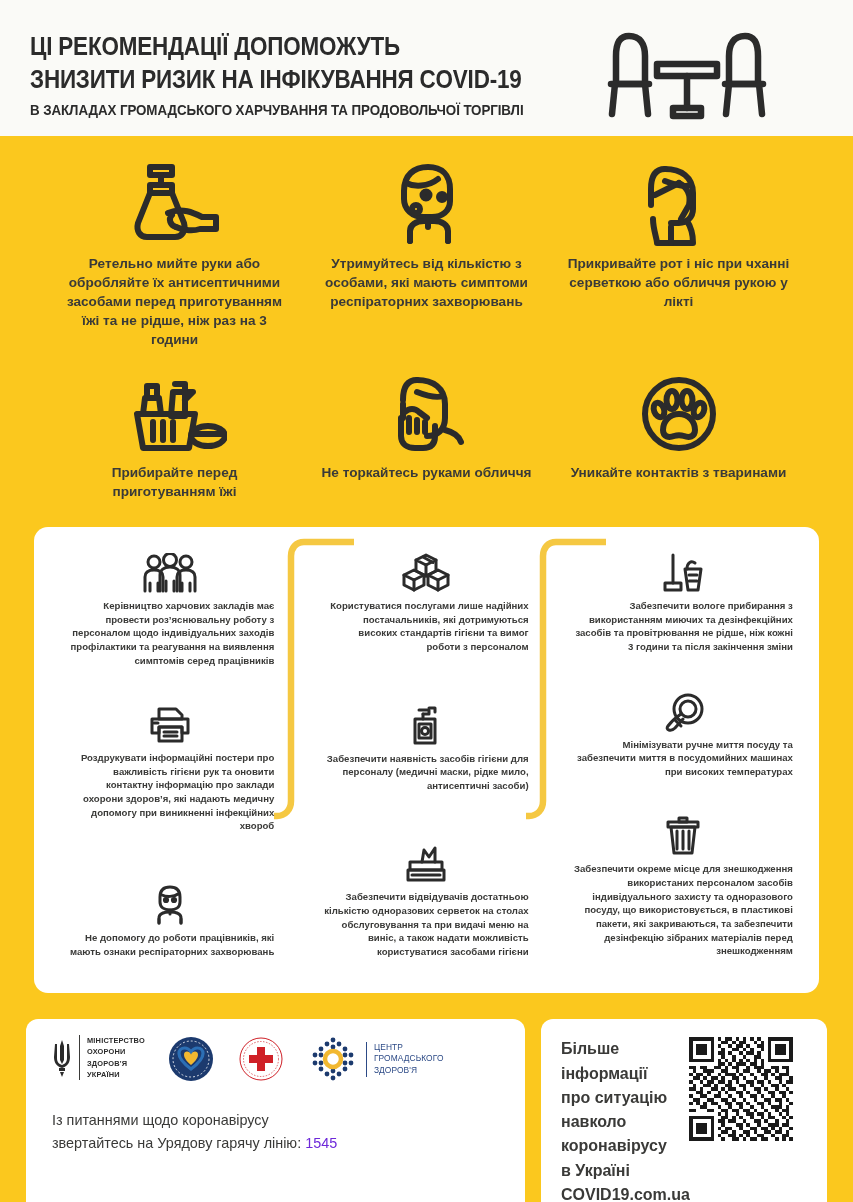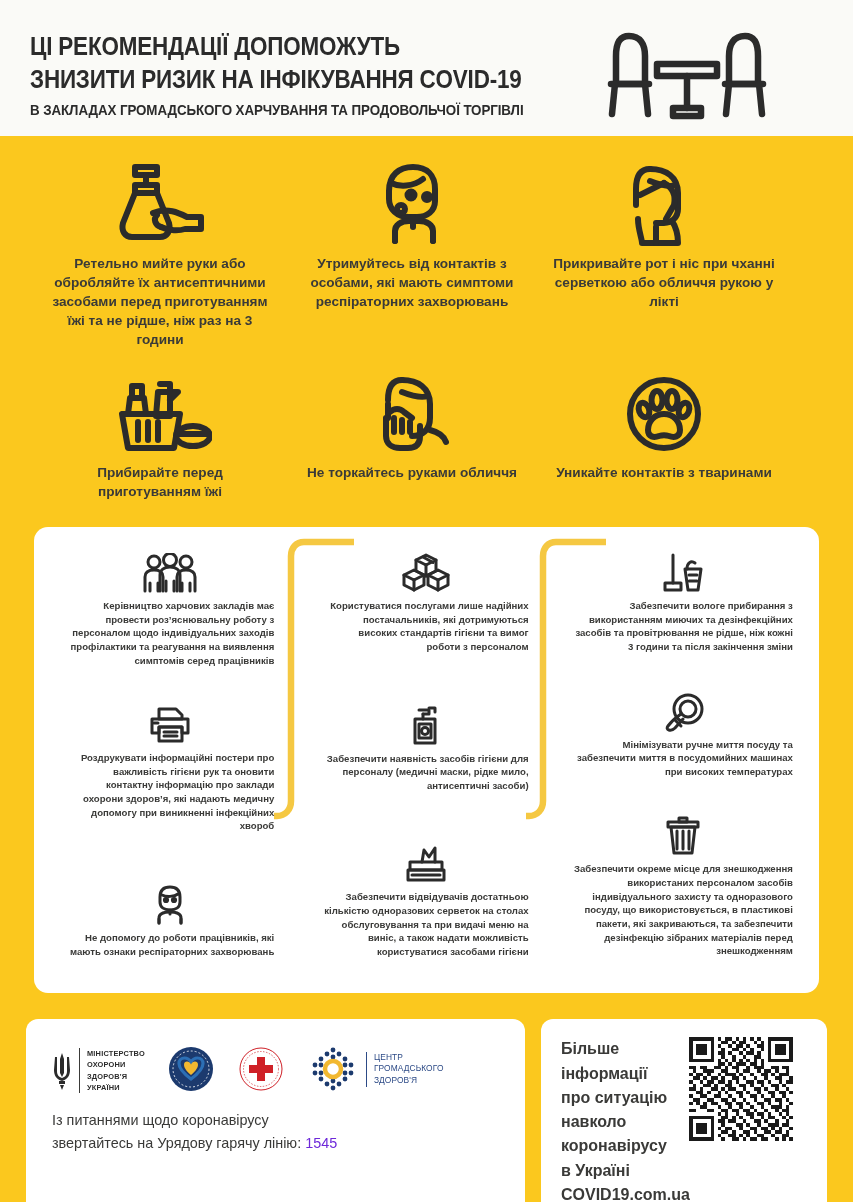--- a/index.html
+++ b/index.html
@@ -43,21 +43,21 @@
     margin-top: 3px;
   }
   .header-icon { margin-right: 48px; margin-top: 2px; }
 
   
   .tips {
     padding: 22px 34px 0 34px;
   }
   .tips-row {
     display: flex;
-    justify-content: flex-start;
+    justify-content: center;
   }
   .tip {
     width: 252px;
     text-align: center;
     display: flex;
     flex-direction: column;
     align-items: center;
   }
   .tip-icon { height: 92px; display: flex; align-items: center; justify-content: center; }
   .tip-icon.sm { height: 86px; }
@@ -118,21 +118,21 @@
     margin: 26px 26px 0 26px;
     gap: 16px;
     align-items: stretch;
   }
   .footer-left {
     background: #FFFFFF;
     border-radius: 12px;
     flex: 1 1 auto;
     padding: 16px 26px 18px 26px;
   }
-  .logos { display: flex; align-items: flex-end; gap: 22px; height: 58px; }
+  .logos { display: flex; align-items: flex-start; gap: 22px; height: 58px; }
   .moz-logo { display: flex; align-items: center; gap: 7px; }
   .moz-text {
     font-size: 7.4px; font-weight: bold; color: #2B2B2B;
     line-height: 1.52; letter-spacing: 0.2px;
     border-left: 1.4px solid #3A3A38; padding-left: 7px;
   }
   .cgz-logo { display: flex; align-items: center; gap: 7px; }
   .cgz-text {
     font-size: 8.4px; font-weight: normal; color: #2C4A86;
     line-height: 1.40; letter-spacing: 0.1px;
@@ -216,21 +216,21 @@
           <path d="M26 22 C34 26 48 26 58 18"></path>
           <circle cx="46" cy="34" r="3.5" fill="#2B2B2B"></circle>
           <circle cx="62" cy="36" r="3" fill="#2B2B2B"></circle>
           <circle cx="36" cy="48" r="4"></circle>
           <path d="M48 56 L48 66"></path>
           <path d="M30 80 L30 70 C30 64 36 60 44 60 L54 60 C62 60 68 64 68 70 L68 80"></path>
           <path d="M30 80 L30 72"></path>
           <path d="M68 80 L68 72"></path>
         </svg>
       </div>
-      <div class="tip-text">Утримуйтесь від контактів з особами, які мають симптоми респіраторних захворювань</div>
+      <div class="tip-text">Утримуйтесь від кількістю з особами, які мають симптоми респіраторних захворювань</div>
     </div>
 
     <div class="tip">
       <div class="tip-icon">
         <svg width="88" height="86" viewBox="0 0 88 86" fill="none" stroke="#2B2B2B" stroke-width="6" stroke-linecap="round" stroke-linejoin="round">
           <path d="M30 8 C46 8 58 16 58 32 L58 48 C58 56 52 62 44 62 L36 62"></path>
           <path d="M30 8 C20 8 16 16 16 28 L16 44"></path>
           <path d="M30 20 C40 24 50 26 56 24"></path>
           <path d="M20 34 L44 22"></path>
           <path d="M44 22 C52 26 56 34 54 44 L46 58"></path>

